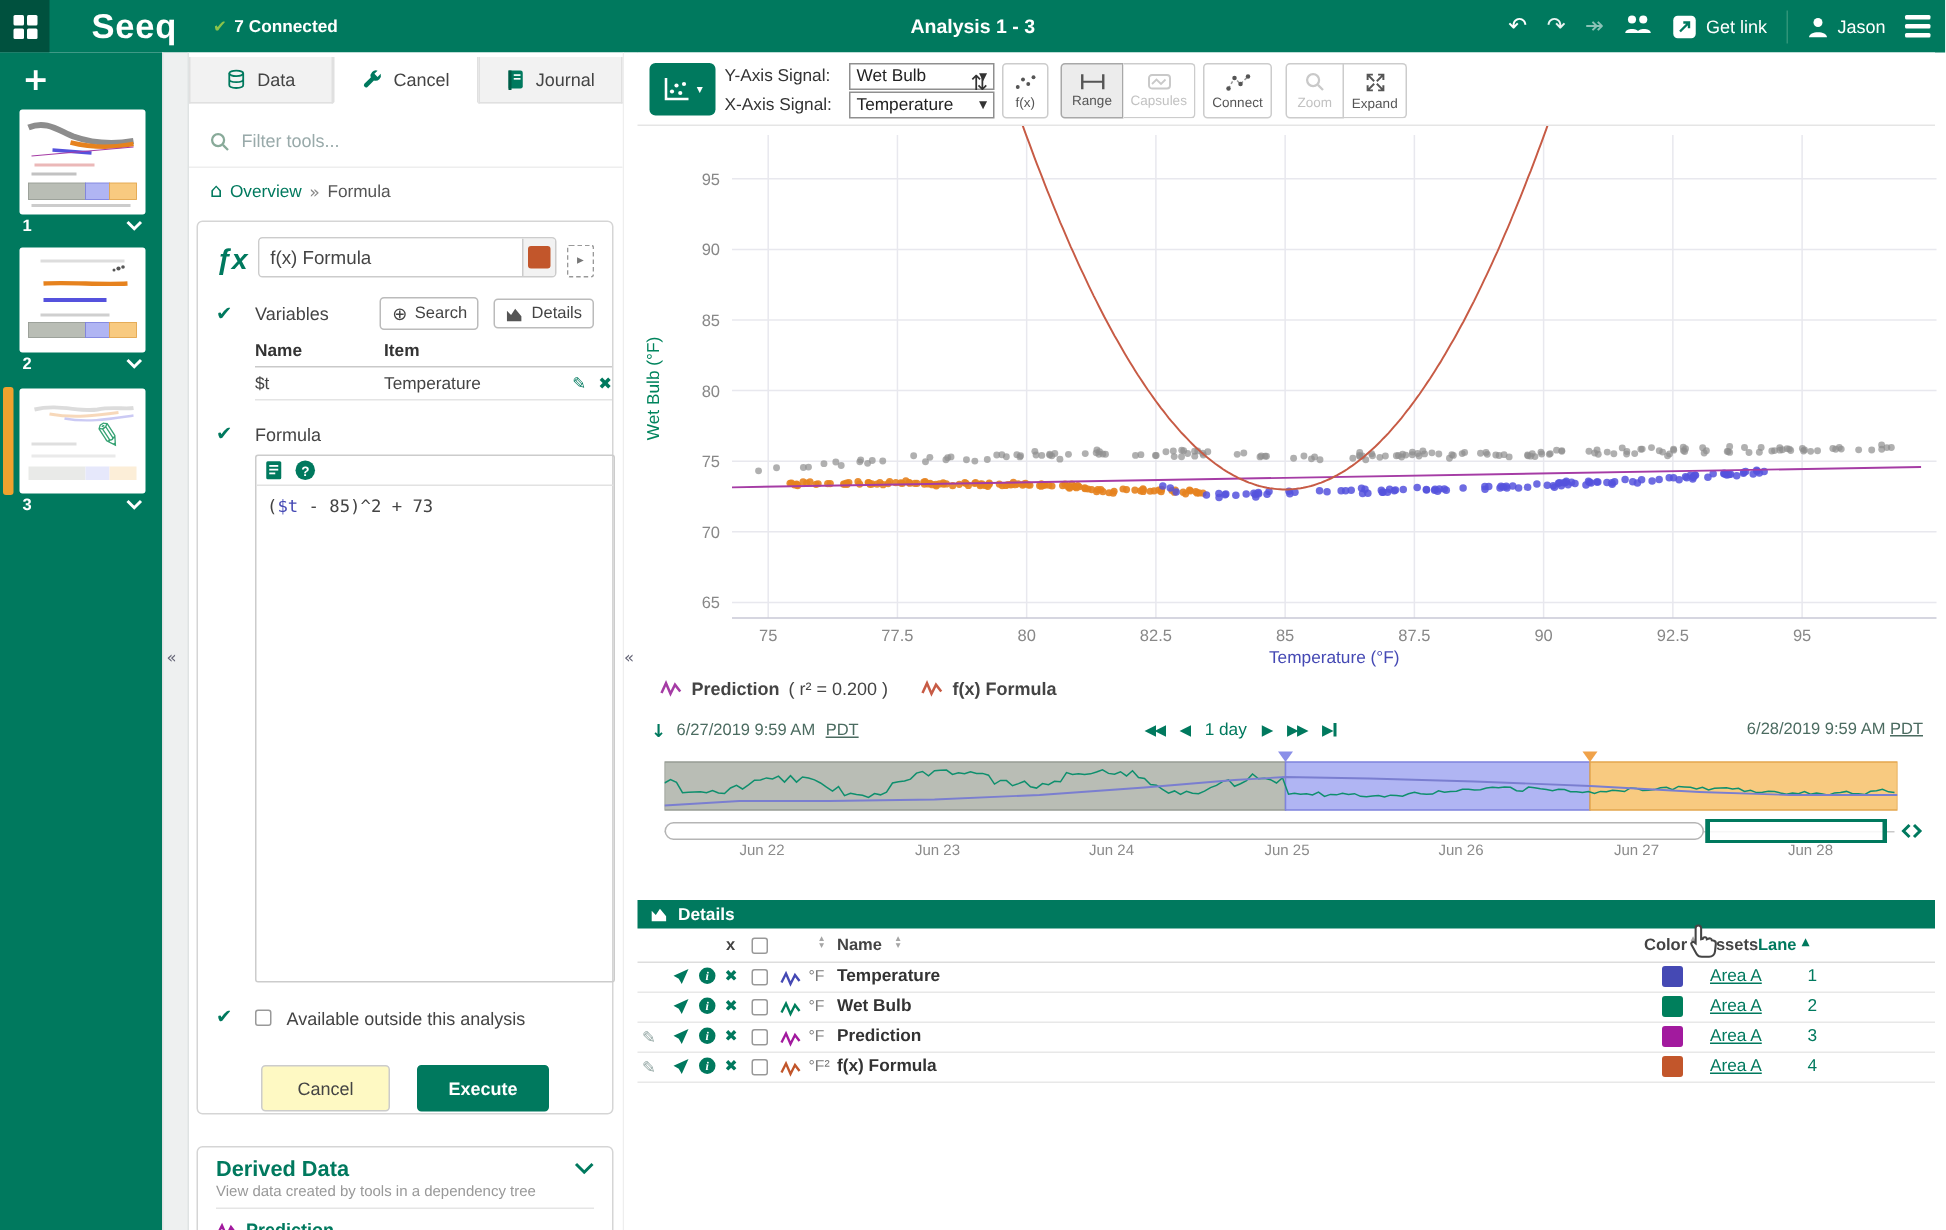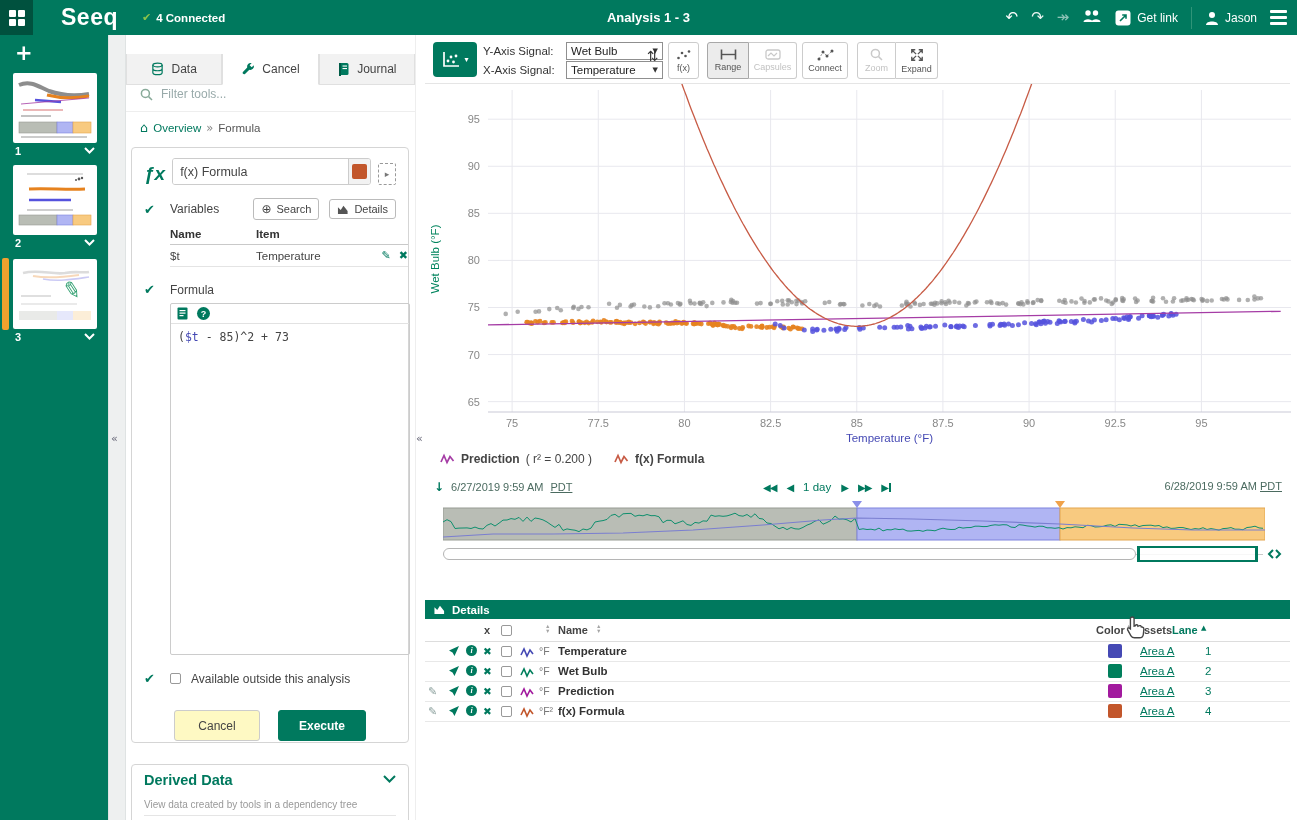--- a/index.html
+++ b/index.html
@@ -34,21 +34,21 @@
 .thumb-label{position:absolute;left:15px;color:#fff;font-size:11px;font-weight:bold}
 .thumb-chevron{position:absolute;left:84px;cursor:pointer}
 .active-bar{position:absolute;left:2px;width:7px;height:72px;background:#f0a22e;border-radius:2px}
 
 
 .gutter{position:absolute;top:35px;height:785px;background:#eef0f0;border-left:1px solid #dfe3e3;border-right:1px solid #dfe3e3}
 .collapse-handle{position:absolute;top:397px;left:2px;color:#667;font-size:11px;cursor:pointer}
 
 
 #toolspanel{position:absolute;left:126px;top:35px;width:289px;height:785px;background:#fff}
-.tabbar{position:absolute;left:0;top:19px;width:289px;height:31px;display:flex}
+.tabbar{position:absolute;left:0;top:3px;width:289px;height:31px;display:flex}
 .tab{flex:1;display:flex;align-items:center;justify-content:center;gap:7px;font-size:12px;color:#444;
   background:#f2f2f2;border:1px solid #e0e0e0;border-top:none;cursor:pointer}
 .tab.active{background:#fff;border-bottom:1px solid #fff;font-weight:normal}
 .filter-row{position:absolute;left:14px;top:52px;width:260px;display:flex;align-items:center;gap:8px}
 .filter-row input{border:none;outline:none;font-size:12px;color:#555;width:210px;font-family:"Liberation Sans",sans-serif}
 .filter-row input::placeholder{color:#9aa}
 .filter-sep{position:absolute;left:0;top:76px;width:289px;height:1px;background:#eee}
 .breadcrumb{position:absolute;left:14px;top:85px;display:flex;align-items:center;gap:5px;font-size:11.5px}
 .bc-link{color:#00795E;cursor:pointer}
 .bc-sep{color:#888}
@@ -79,21 +79,21 @@
 .code .tok-var{color:#4549b4}
 .avail-row{display:flex;align-items:center;margin-top:16px;gap:10px}
 .cbx{width:11px;height:11px;border:1px solid #999;border-radius:2px;background:#fff;display:inline-block;cursor:pointer;flex:none}
 .btn-row{display:flex;justify-content:center;gap:18px;margin-top:24px}
 .btn{height:31px;border-radius:3px;font-size:12px;cursor:pointer;font-family:"Liberation Sans",sans-serif}
 .btn-cancel{width:86px;background:#fef9c3;border:1px solid #ccc;color:#444}
 .btn-exec{width:88px;background:#00795E;border:1px solid #00795E;color:#fff;font-weight:bold}
 
 .derivedcard{position:absolute;left:5px;top:729px;width:278px;height:70px;border:1px solid #d5d5d5;border-radius:4px 4px 0 0;padding:7px 12px;background:#fff}
 .derived-title{color:#00795E;font-size:14.5px;font-weight:bold}
-.derived-sub{color:#999;font-size:10px;margin-top:11px;padding-bottom:5px;border-bottom:1px solid #e5e5e5}
+.derived-sub{color:#999;font-size:10px;margin-top:1px;padding-bottom:5px;border-bottom:1px solid #e5e5e5}
 .derived-item{display:flex;align-items:center;gap:6px;margin-top:7px}
 .derived-link{color:#00795E;text-decoration:underline;font-size:12px;font-weight:bold;cursor:pointer}
 .card-chevron{position:absolute;right:12px;top:10px;cursor:pointer}
 
 
 #maintoolbar{position:absolute;left:425px;top:35px;width:865px;height:49px;background:#fff;border-bottom:1px solid #e5e5e5}
 .scatter-btn{position:absolute;left:8px;top:7px;width:44px;height:35px;background:#00795E;border-radius:4px;display:flex;align-items:center;justify-content:center;gap:3px;cursor:pointer;color:#fff}
 .ax-label{position:absolute;left:58px;width:80px;font-size:11.5px;color:#333}
 .select{position:absolute;left:141px;width:97px;height:18px;border:1px solid #8f8f8f;display:flex;align-items:center;justify-content:space-between;padding:0 4px;font-size:11.5px;color:#222;cursor:pointer;background:#fff}
 .select .uicon{font-size:7px;color:#333}
@@ -158,21 +158,21 @@
       <span class="gridicon">
           <span></span>
           <span></span>
           <span></span>
           <span></span>
         </span>
     </div>
     <span class="logo">Seeq</span>
     <span class="connected">
       <span class="checkmark uicon">✔</span>
-      <span>4 Connected</span>
+      <span>7 Connected</span>
     </span>
     <span class="tb-title">Analysis 1 - 3</span>
     <div class="topbar-right">
       <span class="tb-ic uicon">↶</span>
       <span class="tb-ic uicon tb-redo">↷</span>
       <span class="tb-ic uicon tb-fwd">↠</span>
       <span>
         <svg width="20" height="14" viewBox="0 0 20 14">
           <circle cx="6" cy="4" r="2.7" fill="#fff"></circle>
             <path d="M1.5 13 c0-3.6 9-3.6 9 0 z" fill="#fff"></path>
@@ -995,20 +995,29 @@
     <div class="scroll-line"></div>
     <div class="scroll-track"></div>
     <div class="scroll-handle">
         <span class="capL"></span>
         <span class="capR"></span>
       </div>
     <svg class="abs" style="left:842px;top:2px" width="15" height="14" viewBox="0 0 15 14">
       <path d="M6 3 L2 7 L6 11 M9 3 L13 7 L9 11" stroke="#00795E" stroke-width="2" fill="none"></path>
     </svg>
   </div>
+  <div id="datelabels">
+    <span style="left:53px">Jun 22</span>
+    <span style="left:170px">Jun 23</span>
+    <span style="left:286px">Jun 24</span>
+    <span style="left:403px">Jun 25</span>
+    <span style="left:519px">Jun 26</span>
+    <span style="left:636px">Jun 27</span>
+    <span style="left:752px">Jun 28</span>
+  </div>
 
   <div id="details">
     <div class="det-header">
       <svg width="13" height="11" viewBox="0 0 13 12">
           <path d="M1 11 V3.5 l3 3 3-4.5 4.5 5.5 V11 z" fill="#fff"></path>
         </svg>
       <span>Details</span>
     </div>
     <div class="det-thead">
       <span class="th" style="left:59px;color:#444">x</span>

